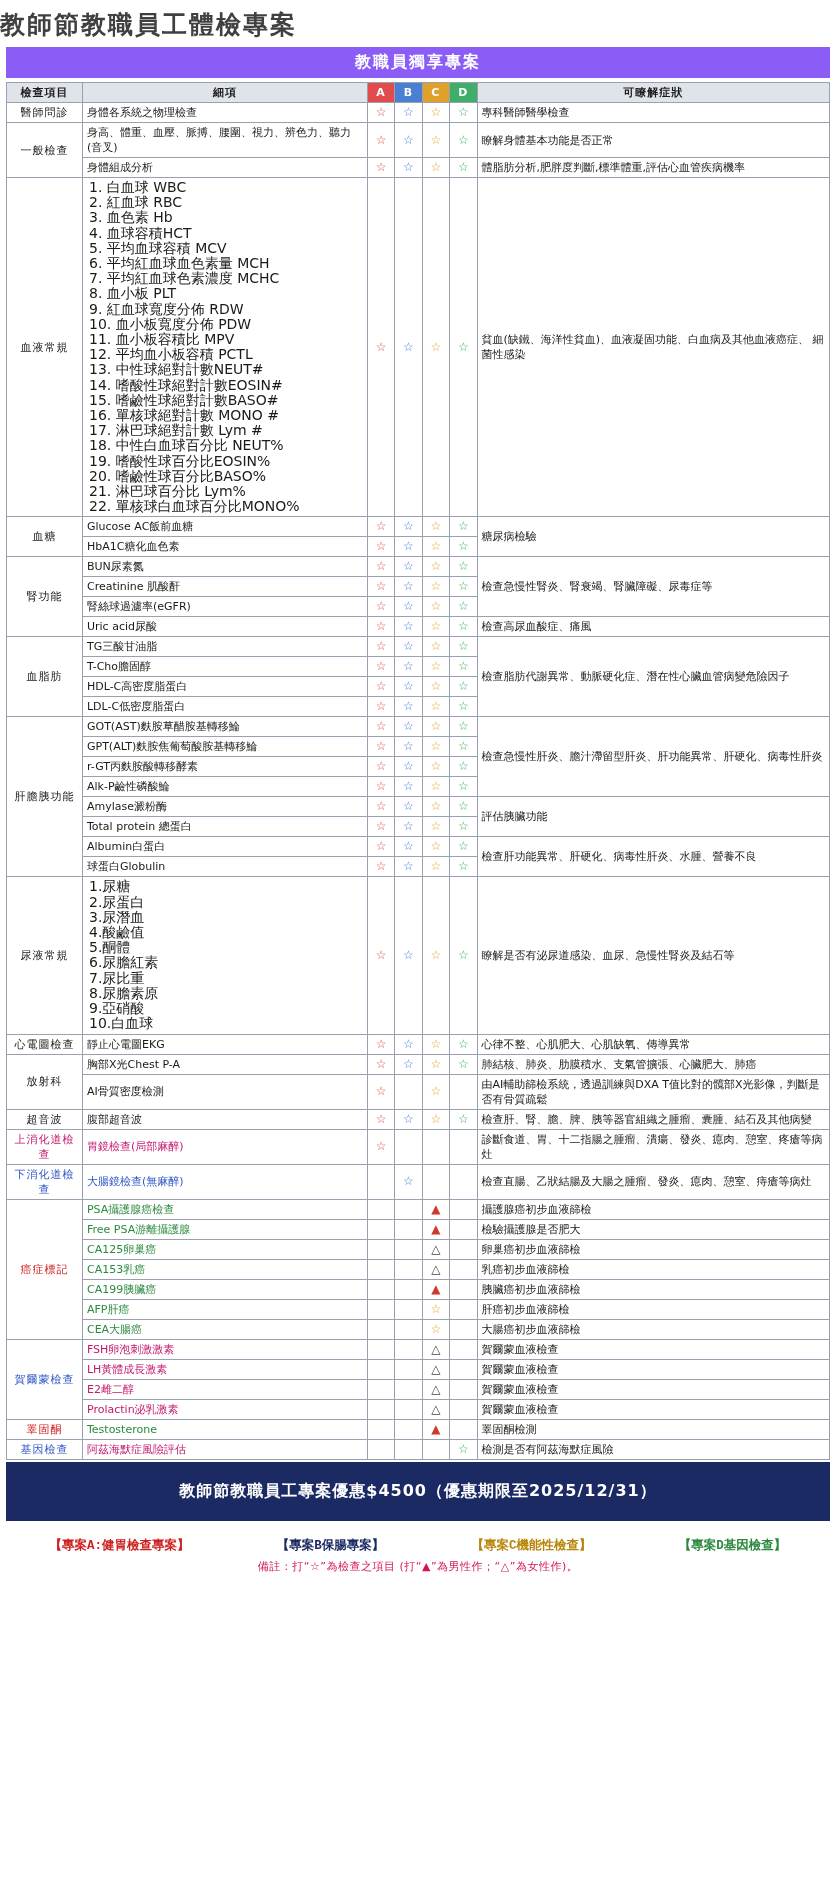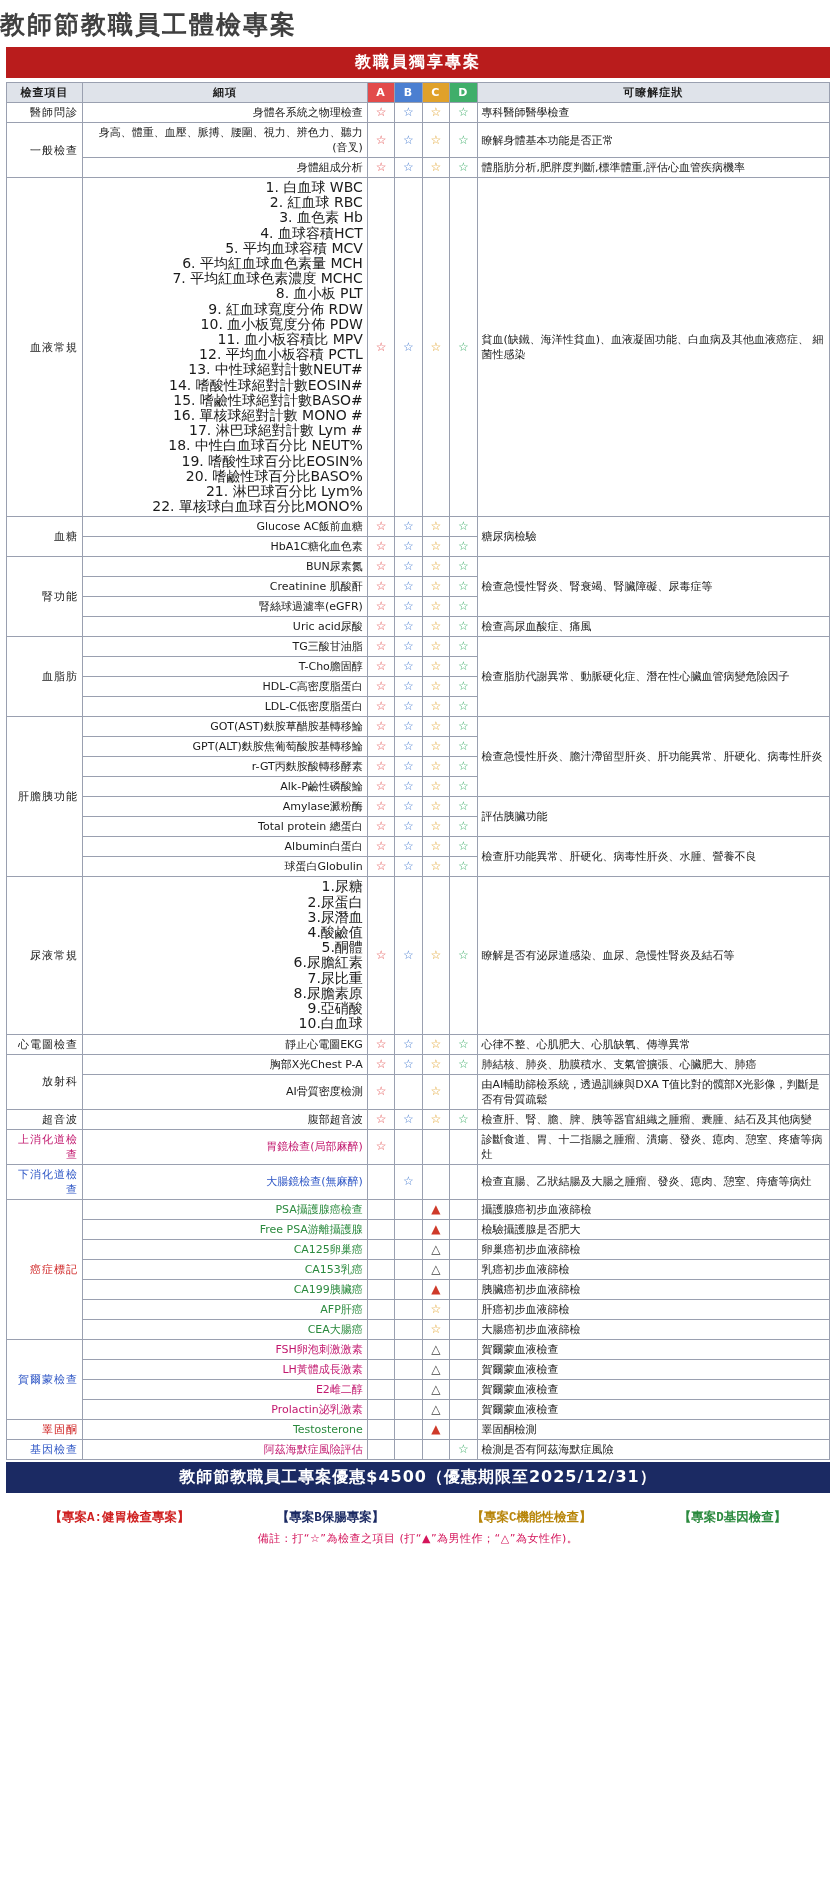--- a/index.html
+++ b/index.html
@@ -15,21 +15,21 @@
   .main-title {
     text-align: left;
     color: #404040;
     font-family: "DejaVu Serif", "Liberation Serif", serif;
     font-weight: bold;
     font-size: 25px;
     letter-spacing: 2px;
     padding: 8px 0 6px 0;
   }
   .sub-banner {
-    background: #b91c1c;
+    background: #8b5cf6;
     color: #ffffff;
     text-align: center;
     font-weight: bold;
     font-size: 16px;
     letter-spacing: 2px;
     padding: 5px 0;
     margin: 0 6px;
   }
 
   table.sheet {
@@ -75,36 +75,36 @@
 
   td.cat { font-size: 11.5px; letter-spacing:1px; }
   .blue-text { color:#2f57c6; }
   .green-text { color:#2b8a3e; }
   .magenta-text { color:#c2186e; }
   .red-text { color:#cf2020; }
 
   .footer-band {
     background:#1b2a63; color:#ffffff; text-align:center;
     font-weight:bold; font-size:16px; letter-spacing:1px;
-    padding:5px 0; margin: 2px 6px 16px 6px;
+    padding:19px 0; margin: 2px 6px 16px 6px;
   }
   .legend-row {
     display:flex; justify-content:space-around; align-items:center;
     margin: 5px 6px 0 6px; font-size:12.5px; font-weight:bold;font-family:Liberation Mono, monospace;
   }
   .legend-row span { white-space: nowrap; }
   .lg-a { color:#cf2020; }
   .lg-b { color:#1b2a63; }
   .lg-c { color:#b8860b; }
   .lg-d { color:#2b8a3e; }
   .note {
     text-align:center; color:#d4145a; font-size:11px;
     margin: 5px 6px 8px 6px; letter-spacing:0.5px;
   }
-  td.tall { height: 18px; text-align: right; }
+  td.tall { height: 18px; }
 </style>
 </head>
 <body>
 
 <div class="page">
 
   <div class="main-title">教師節教職員工體檢專案</div>
   <div class="sub-banner">教職員獨享專案</div>
 
   <table class="sheet">

